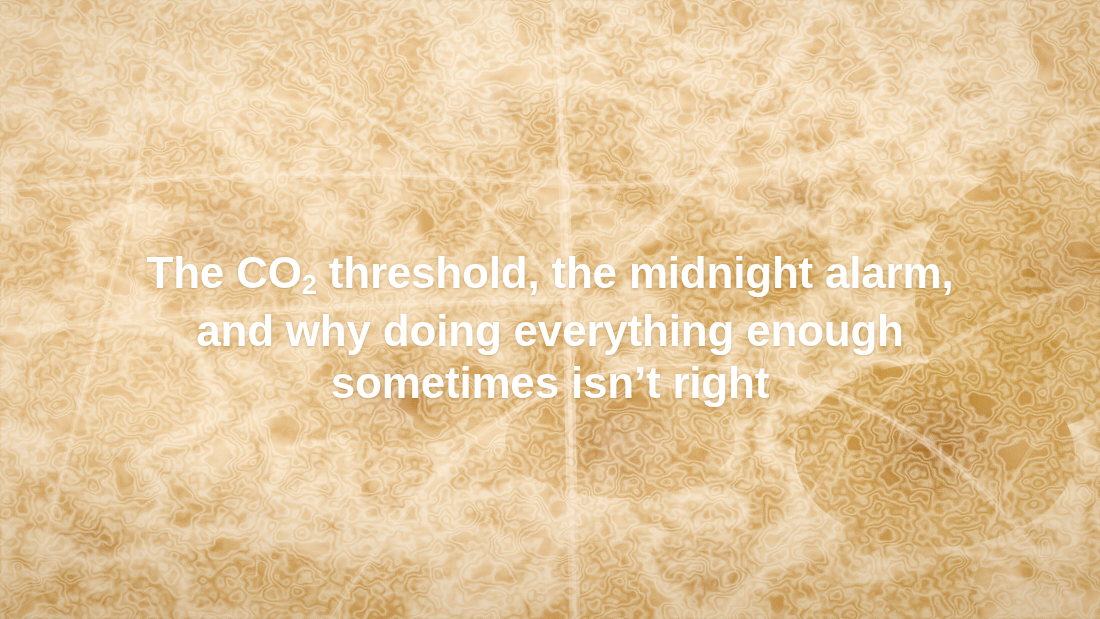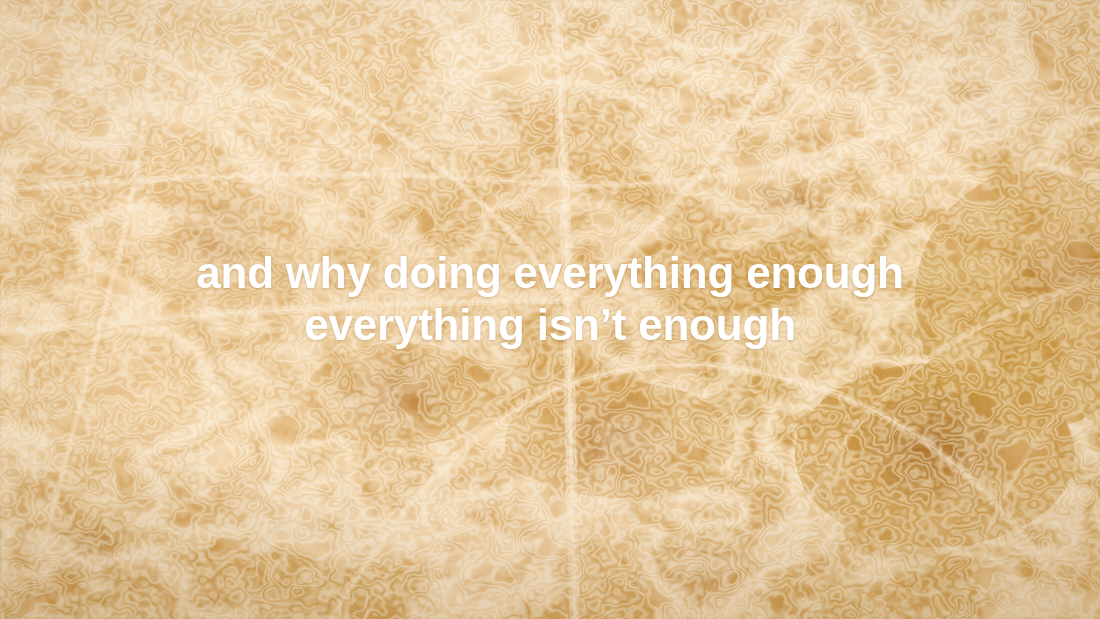--- a/index.html
+++ b/index.html
@@ -210,17 +210,18 @@
         <feTurbulence type="fractalNoise" baseFrequency="0.85" numOctaves="2" seed="11" result="g"></feTurbulence>
         <feColorMatrix in="g" type="saturate" values="0"></feColorMatrix>
       </filter>
     </defs>
     <rect x="0" y="0" width="1100" height="619" filter="url(#grainFilter)"></rect>
   </svg>
 
   <div class="bg-layer" id="bg-vignette"></div>
 
   <h1 id="headline">
+    <span class="hl-line"><span>The CO</span><sub>2</sub><span> threshold, the midnight alarm,</span></span>
     <span class="hl-line">and why doing everything enough</span>
-    <span class="hl-line">everything isn’t enough</span>
+    <span class="hl-line">sometimes isn’t right</span>
   </h1>
 
 </div>
 
 </body></html>

